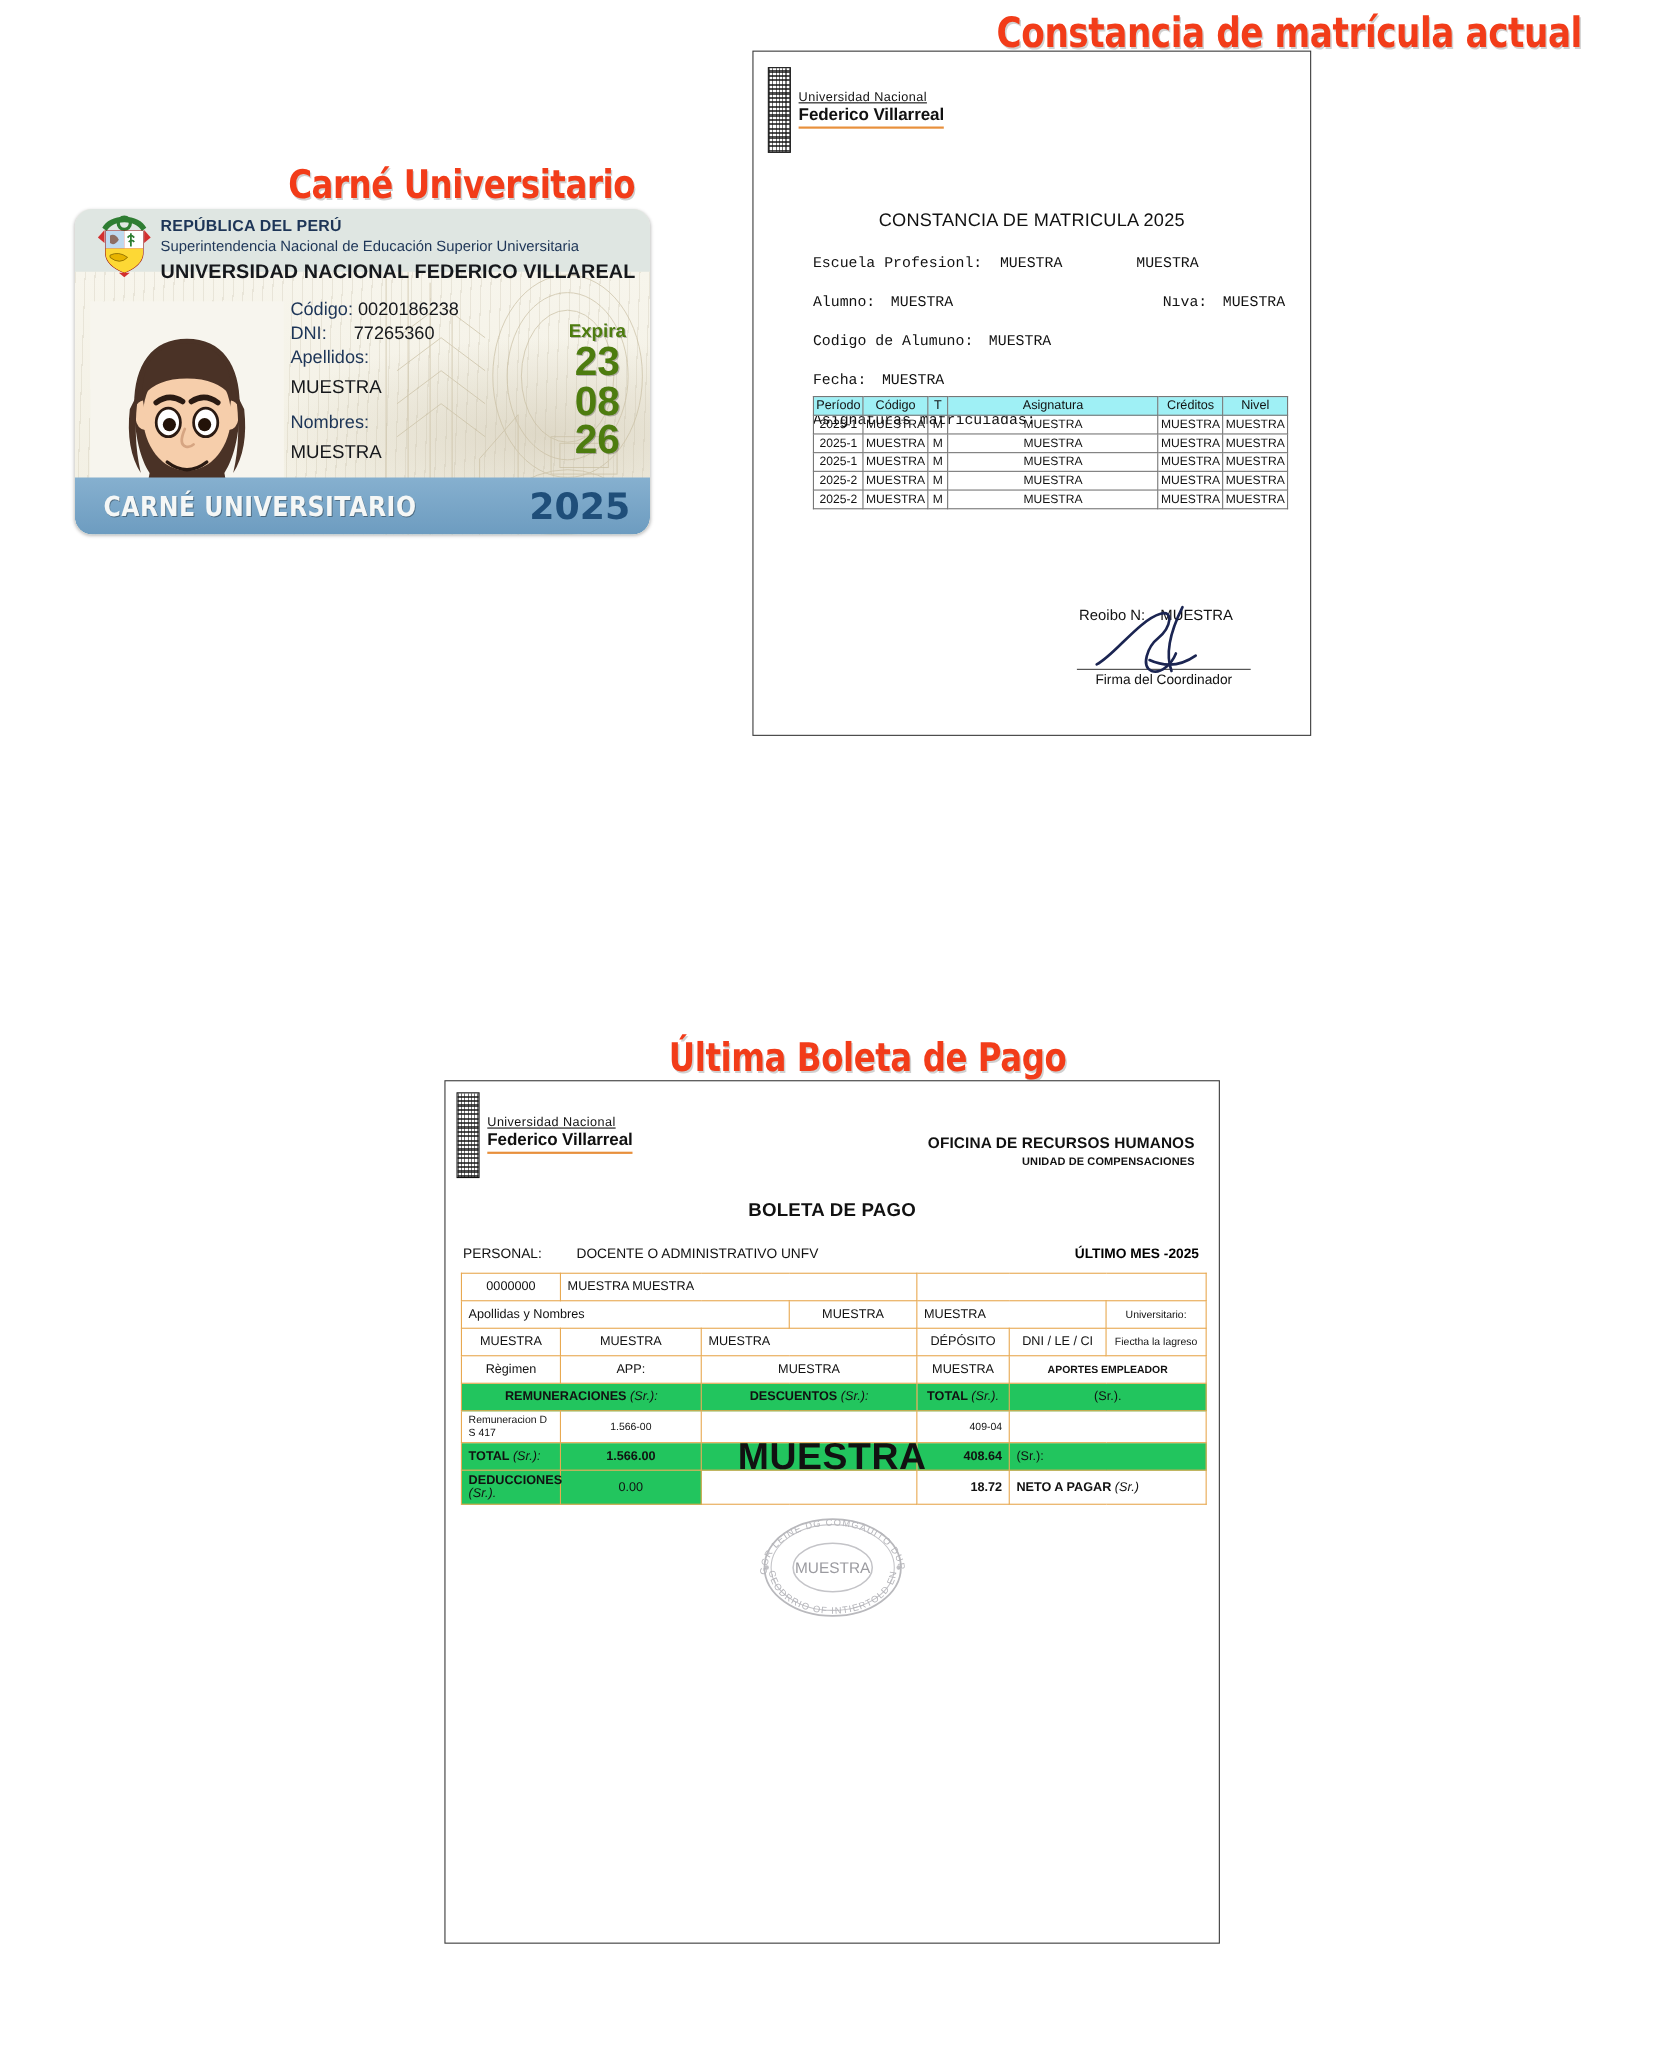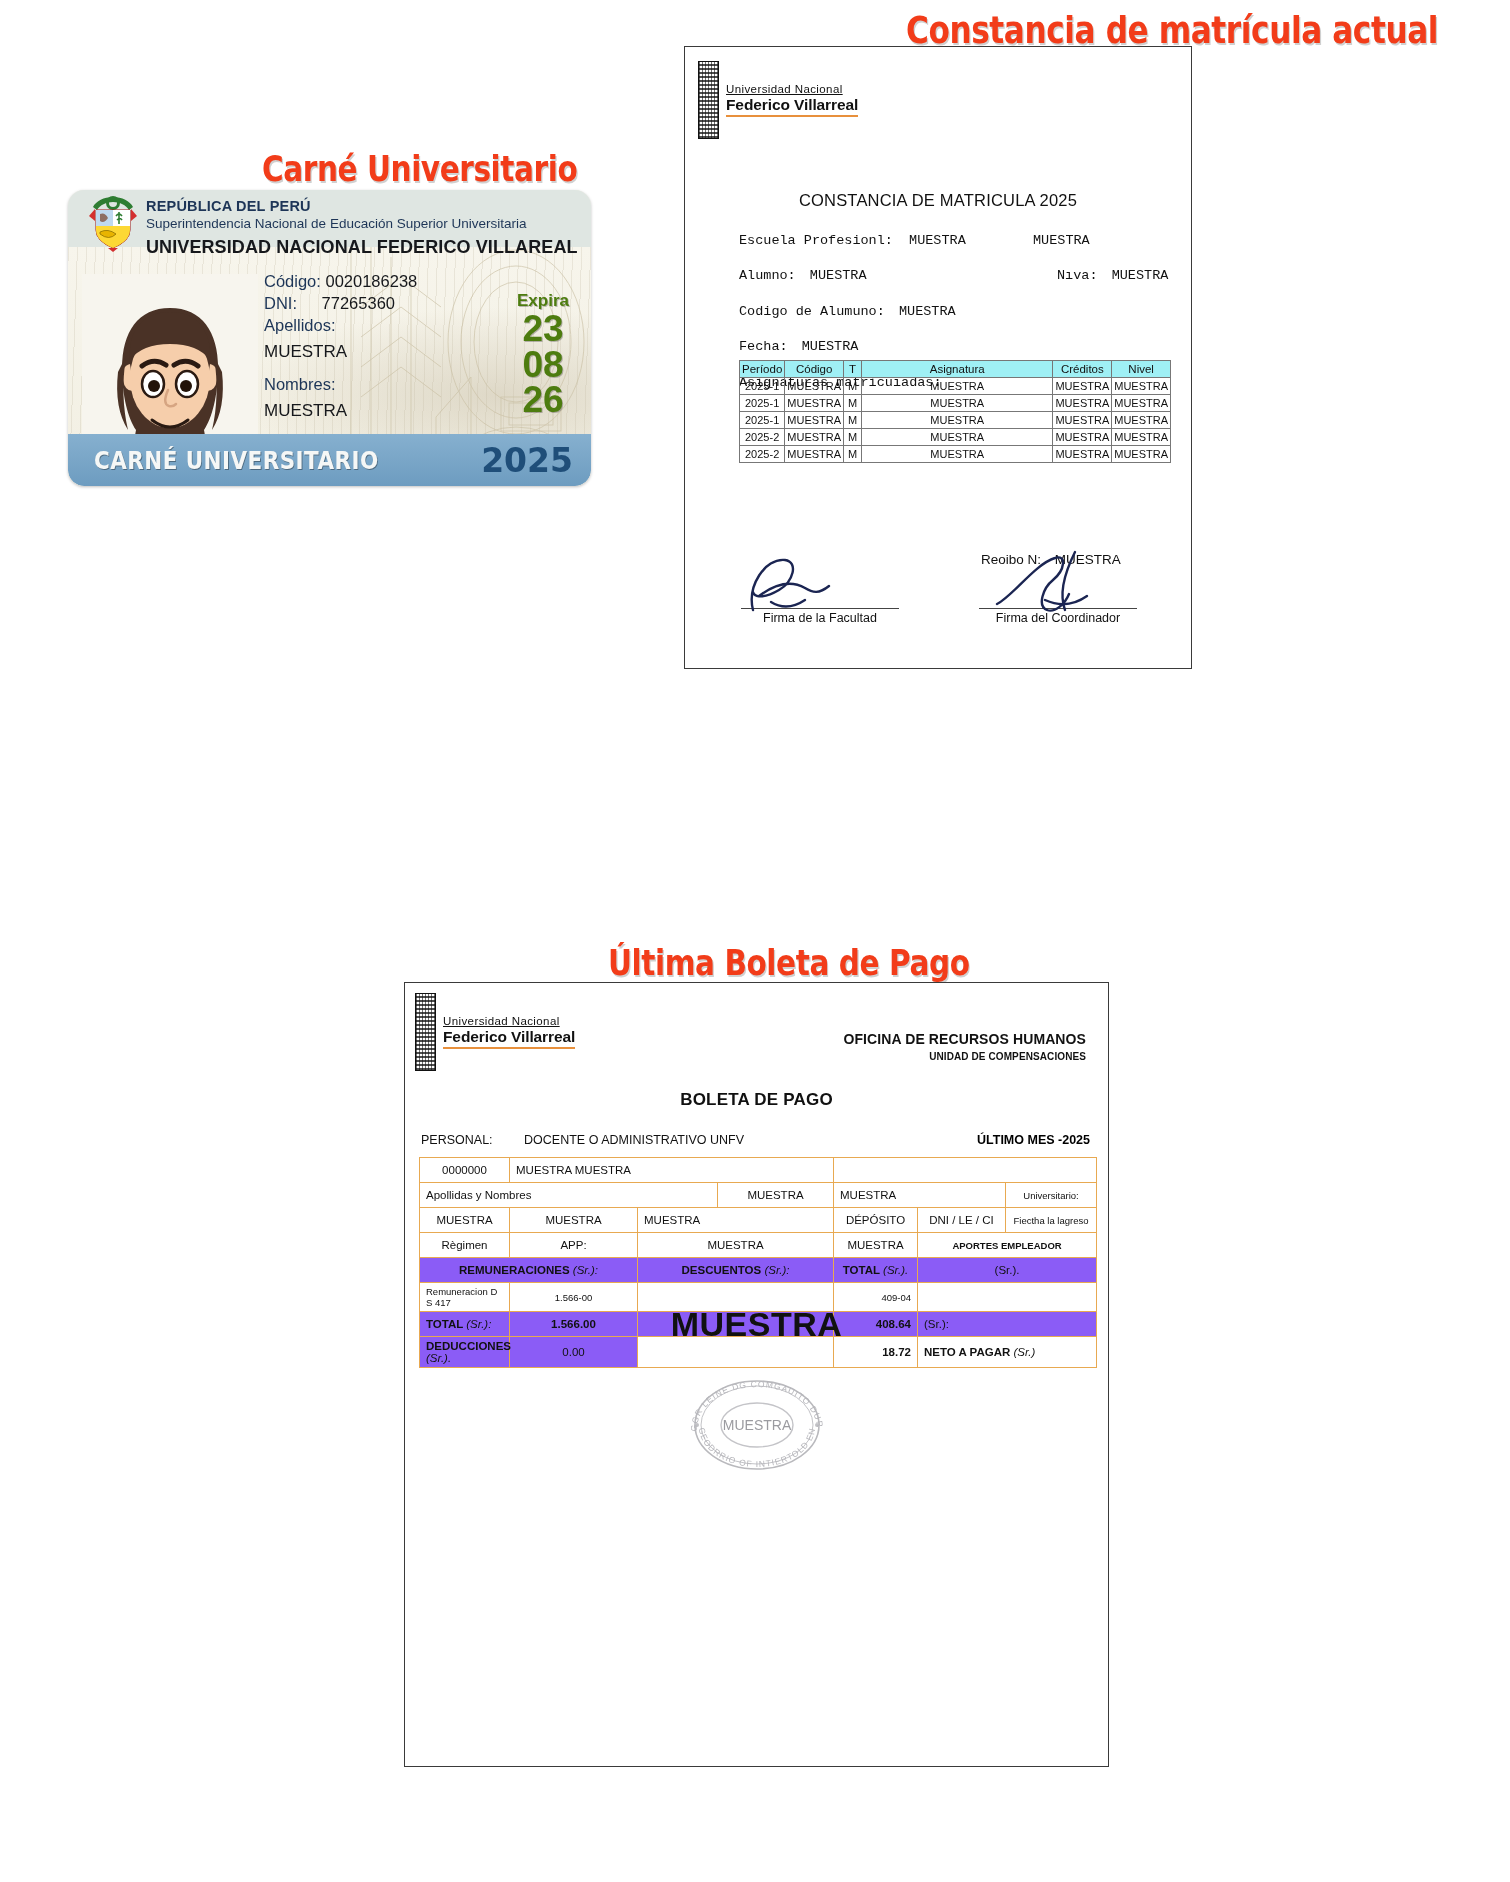--- a/index.html
+++ b/index.html
@@ -164,21 +164,21 @@
     position:absolute; right:18px; top:150px; font-size:12.5px; font-weight:bold; color:#000000;
   }
   #bol-table{
     position:absolute; left:14px; top:174px; width:677px;
     border-collapse:collapse; font-size:11.5px; color:#111;
     table-layout:fixed;
   }
   #bol-table td{
     border:1px solid #e8a951; padding:3px 6px; height:25px; vertical-align:middle;
   }
-  .bg-amber{ background:#8b5cf6; }
+  .bg-amber{ background:#22c55e; }
   .tc{ text-align:center; } .tr{ text-align:right; } .b{ font-weight:bold; }
   .small{ font-size:9.5px; }
   .tall{ height:330px; vertical-align:top; }
   #muestra-big{
     position:absolute; left:0; right:0; top:322px; text-align:center;
     font-size:34px; font-weight:bold; color:#111; letter-spacing:.5px;
   }
   #sello{
     position:absolute; left:50%; top:390px; transform:translateX(-50%);
     width:152px; height:104px; pointer-events:none;
@@ -378,32 +378,20 @@
           <td class="col-niv">MUESTRA</td>
         </tr>
       </tbody>
   </table>
 
   <div id="cons-recibo">
     <span>Reoibo N:</span>
     <span style="margin-left:10px">MUESTRA</span>
   </div>
 
-  <div class="sig-block" style="left:56px; top:504px;">
-    <div class="sig-line">
-      <svg class="sig-svg" width="158" height="74" viewBox="0 0 158 74">
-        <g fill="none" stroke="#1b2552" stroke-width="2.4" stroke-linecap="round">
-          <path d="M12 66 C6 42 24 14 44 16 c14 2 8 22 -6 30 c-12 7 -24 9 -26 2"></path>
-          <path d="M18 52 C34 40 50 36 64 44 c8 5 14 6 24 -2"></path>
-          <path d="M30 58 q16 10 34 -2"></path>
-        </g>
-      </svg>
-    </div>
-    <div class="sig-cap">Firma de la Facultad</div>
-  </div>
 
   <div class="sig-block" style="left:294px; top:504px;">
     <div class="sig-line">
       <svg class="sig-svg" width="158" height="74" viewBox="0 0 158 74">
         <g fill="none" stroke="#1b2552" stroke-width="2.4" stroke-linecap="round">
           <path d="M18 60 C34 52 56 20 76 14 c12 -4 10 12 -2 22 c-10 8 -16 26 -6 30 c8 3 18 -6 22 -16"></path>
           <path d="M96 8 C86 28 80 50 86 66"></path>
           <path d="M66 56 q22 10 42 -4"></path>
         </g>
       </svg>

